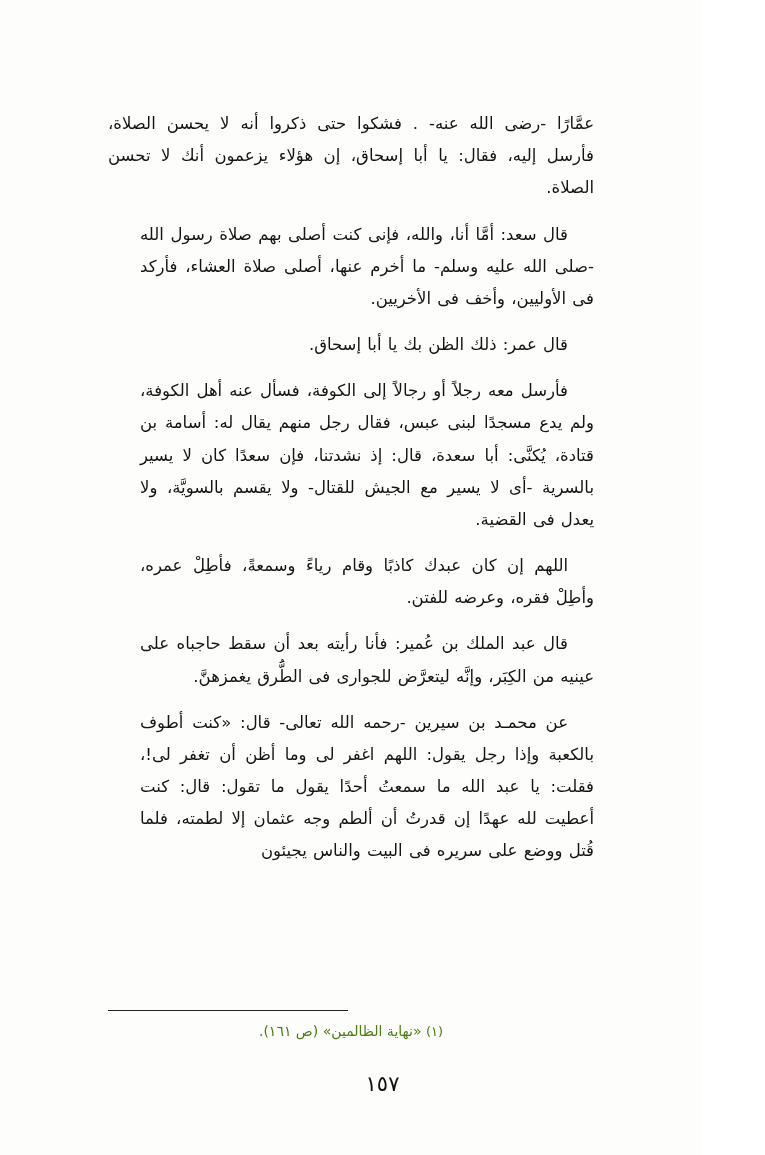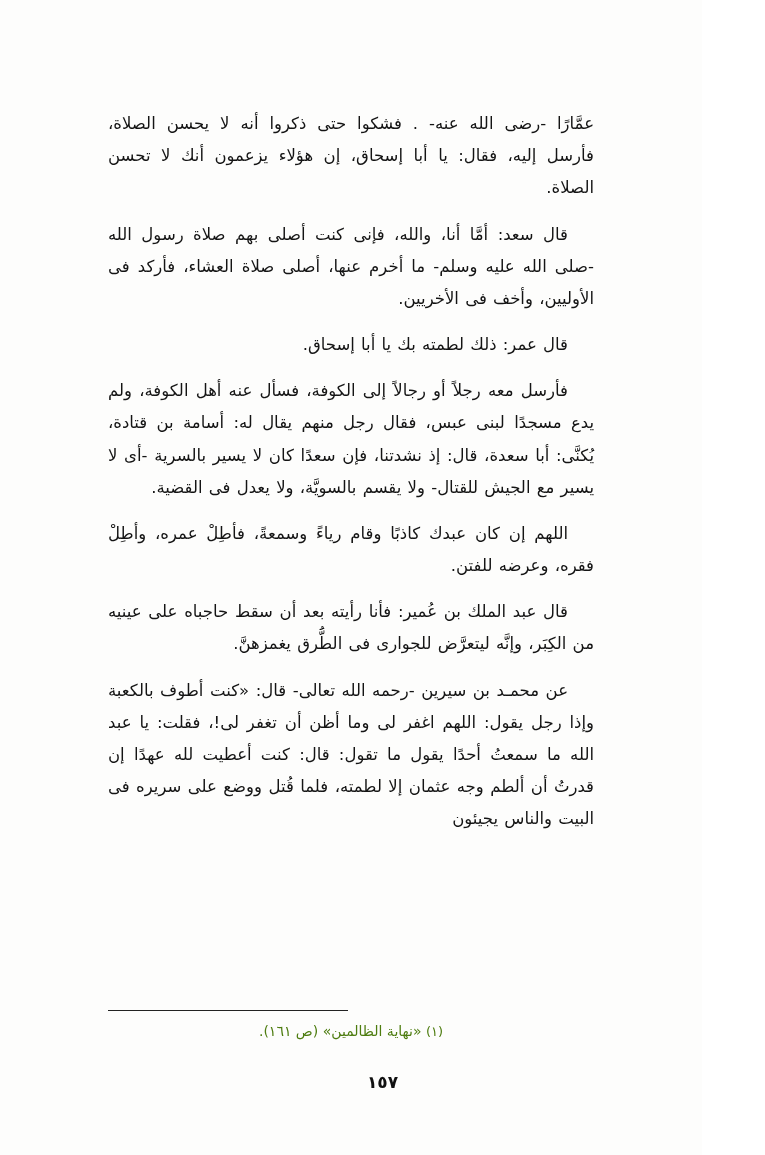--- a/index.html
+++ b/index.html
@@ -34,20 +34,21 @@
   p.para {
     margin: 0 0 14px 0;
     font-size: 16.5px;
     line-height: 1.95;
     letter-spacing: 0px;
     word-spacing: 1px;
     color: #141414;
   }
   p.para.indent {
     text-indent: 26px;
+    margin-left: 32px;
   }
   .heading-wrap {
     margin: 26px 0 18px 0;
     text-align: center;
   }
   .heading {
     display: inline-block;
     font-size: 22px;
     font-weight: bold;
     line-height: 1.6;
@@ -79,36 +80,35 @@
   }
   .footnote .fn-num {
     font-size: 13px;
   }
   .page-number {
     position: absolute;
     top: 1072px;
     left: 0;
     width: 765px;
     text-align: center;
-    font-size: 17px;
+    font-size: 21px;
     letter-spacing: 1px;
     color: #111;
-    font-weight: bold;
   }
 </style>
 </head>
 <body>
 
 <div class="page">
 
   <div class="content">
 
     <p class="para">عمَّارًا -رضى الله عنه- . فشكوا حتى ذكروا أنه لا يحسن الصلاة، فأرسل إليه، فقال: يا أبا إسحاق، إن هؤلاء يزعمون أنك لا تحسن الصلاة.</p>
     <p class="para indent">قال سعد: أمَّا أنا، والله، فإنى كنت أصلى بهم صلاة رسول الله -صلى الله عليه وسلم- ما أخرم عنها، أصلى صلاة العشاء، فأركد فى الأوليين، وأخف فى الأخريين.</p>
-    <p class="para indent">قال عمر: ذلك لطمته بك يا أبا إسحاق.</p>
+    <p class="para indent">قال عمر: ذلك الظن بك يا أبا إسحاق.</p>
     <p class="para indent">فأرسل معه رجلاً أو رجالاً إلى الكوفة، فسأل عنه أهل الكوفة، ولم يدع مسجدًا لبنى عبس، فقال رجل منهم يقال له: أسامة بن قتادة، يُكنَّى: أبا سعدة، قال: إذ نشدتنا، فإن سعدًا كان لا يسير بالسرية -أى لا يسير مع الجيش للقتال- ولا يقسم بالسويَّة، ولا يعدل فى القضية.</p>
     <p class="para indent">اللهم إن كان عبدك كاذبًا وقام رياءً وسمعةً، فأطِلْ عمره، وأطِلْ فقره، وعرضه للفتن.</p>
     <p class="para indent">قال عبد الملك بن عُمير: فأنا رأيته بعد أن سقط حاجباه على عينيه من الكِبَر، وإنَّه ليتعرَّض للجوارى فى الطُّرق يغمزهنَّ.</p>
 
 
     <p class="para indent">عن محمـد بن سيرين -رحمه الله تعالى- قال: «كنت أطوف بالكعبة وإذا رجل يقول: اللهم اغفر لى وما أظن أن تغفر لى!، فقلت: يا عبد الله ما سمعتُ أحدًا يقول ما تقول: قال: كنت أعطيت لله عهدًا إن قدرتُ أن ألطم وجه عثمان إلا لطمته، فلما قُتل ووضع على سريره فى البيت والناس يجيئون</p>
 
   </div>
 
   <div class="footnote-rule"></div>

